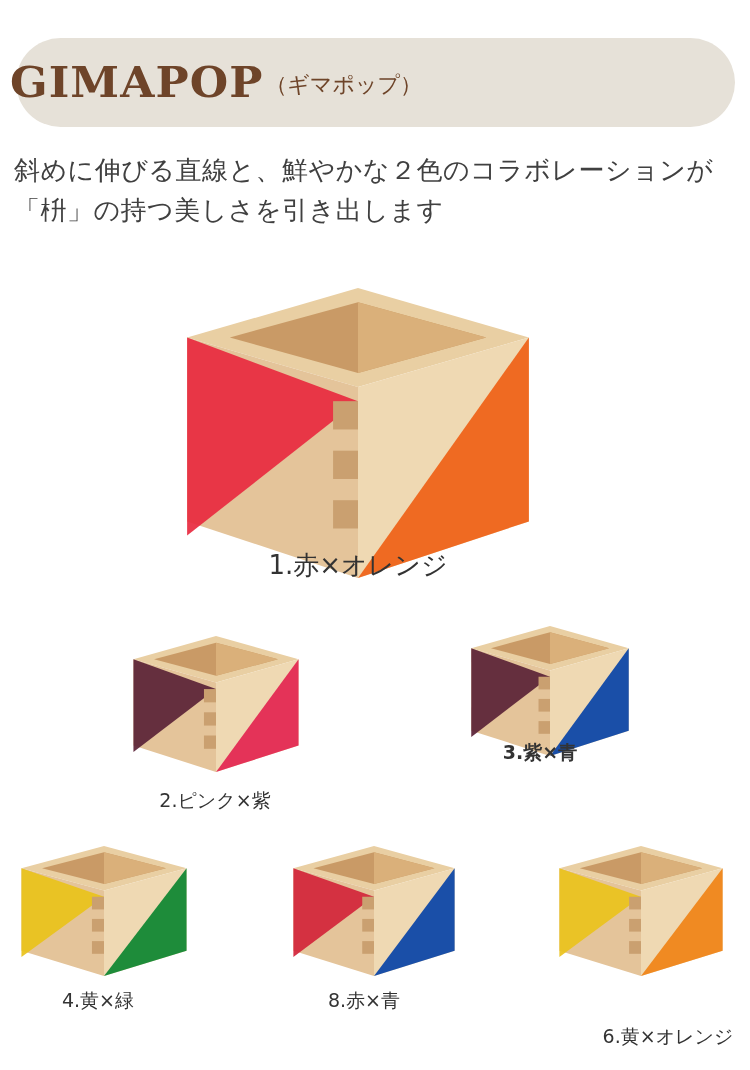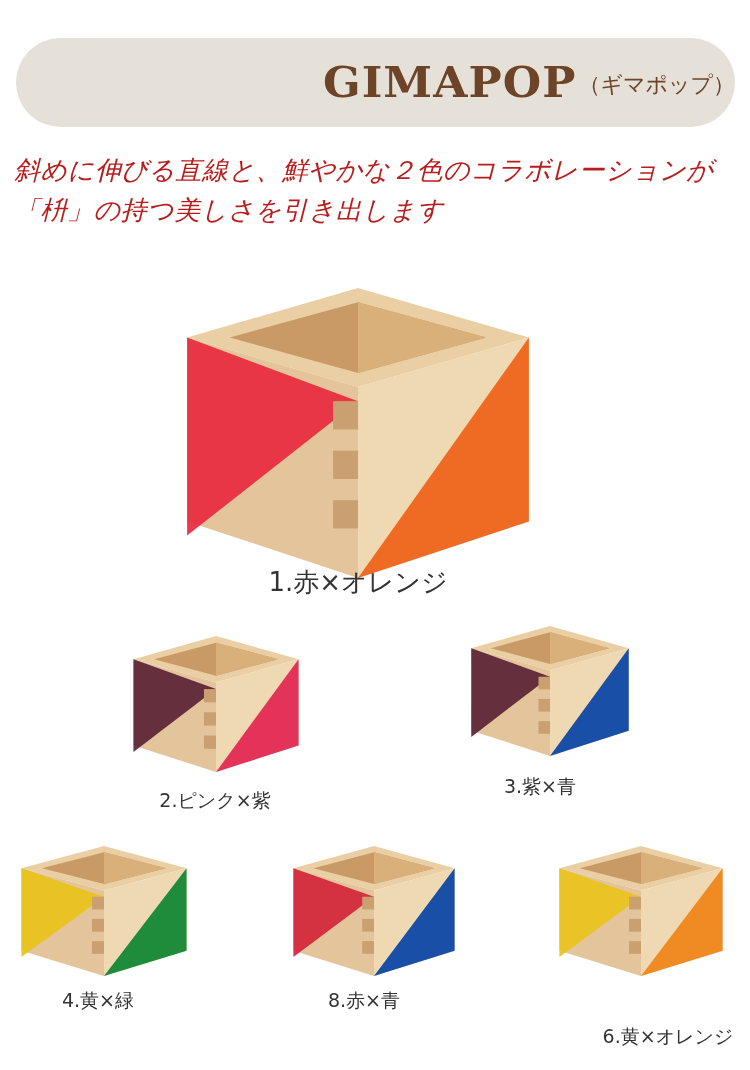--- a/index.html
+++ b/index.html
@@ -1,20 +1,20 @@
 <!DOCTYPE html>
 <html><head>
 <meta charset="utf-8">
 <style>
   html,body{margin:0;padding:0;background:#fff;}
   body{width:750px;height:1070px;position:relative;overflow:hidden;font-family:"DejaVu Sans",sans-serif;color:#3a3a3a;}
-  .banner{position:absolute;left:16px;top:38px;width:719px;height:89px;background:#e6e1d8;border-radius:45px;display:flex;align-items:center;justify-content:flex-end;}
+  .banner{position:absolute;left:16px;top:38px;width:719px;height:89px;background:#e6e1d8;border-radius:45px;display:flex;align-items:center;justify-content:flex-start;}
   .brand{font-family:"DejaVu Serif",serif;font-weight:bold;font-size:42px;color:#6e4429;letter-spacing:1px;transform:scaleX(1.05);}
   .brand-sub{font-size:22px;color:#6e4429;margin-left:8px;margin-top:4px;}
-  .intro{position:absolute;left:14px;top:150px;width:725px;font-size:26px;line-height:40px;color:#b91c1c;letter-spacing:0.5px;font-style:italic;}
+  .intro{position:absolute;left:14px;top:150px;width:725px;font-size:26px;line-height:40px;color:#404040;letter-spacing:0.5px;}
   .item{position:absolute;}
   .item svg{display:block;}
   .cap{position:absolute;font-size:19px;color:#333;white-space:nowrap;text-align:center;}
 </style>
 </head>
 <body>
 
 <div class="banner">
   <span class="brand">GIMAPOP</span>
   <span class="brand-sub">（ギマポップ）</span>
@@ -32,21 +32,21 @@
    <polygon points="50,28 98,14 98,66 50,82" fill="#efd9b3"></polygon>
    <polygon points="2,14 50,32 2,70" fill="#e8293f" opacity="0.92"></polygon>
    <polygon points="98,14 98,66 50,82" fill="#ef6a22"></polygon>
    <g fill="#caa070">
           <rect x="43" y="32" width="7" height="8"></rect>
           <rect x="43" y="46" width="7" height="8"></rect>
           <rect x="43" y="60" width="7" height="8"></rect>
         </g>
   </svg>
     </div>
-    <div class="cap" style="left: 248px; width: 220px; top: 565px; font-size: 26px;">1.赤×オレンジ</div>
+    <div class="cap" style="left: 248px; width: 220px; top: 548px; font-size: 26px;">1.赤×オレンジ</div>
     <div class="item" style="left: 130px; top: 636px;">
       <svg width="172" height="136" viewBox="0 0 100 82" preserveAspectRatio="none">
    <polygon points="2,14 50,0 98,14 50,28" fill="#e9cfa3"></polygon>
    <polygon points="14,14 50,4 86,14 50,24" fill="#c99a66"></polygon>
    <polygon points="50,4 86,14 50,24" fill="#dab07a"></polygon>
    <polygon points="2,14 50,28 50,82 2,66" fill="#e4c49a"></polygon>
    <polygon points="50,28 98,14 98,66 50,82" fill="#efd9b3"></polygon>
    <polygon points="2,14 50,32 2,70" fill="#5a2236" opacity="0.92"></polygon>
    <polygon points="98,14 98,66 50,82" fill="#e43358"></polygon>
    <g fill="#caa070">
@@ -66,21 +66,21 @@
    <polygon points="50,28 98,14 98,66 50,82" fill="#efd9b3"></polygon>
    <polygon points="2,14 50,32 2,70" fill="#5a2236" opacity="0.92"></polygon>
    <polygon points="98,14 98,66 50,82" fill="#1a4fa8"></polygon>
    <g fill="#caa070">
           <rect x="43" y="32" width="7" height="8"></rect>
           <rect x="43" y="46" width="7" height="8"></rect>
           <rect x="43" y="60" width="7" height="8"></rect>
         </g>
   </svg>
     </div>
-    <div class="cap" style="left: 430px; width: 220px; top: 774px;">3.紫×青</div>
+    <div class="cap" style="left: 430px; width: 220px; top: 740px; font-weight: bold;">3.紫×青</div>
     <div class="item" style="left: 18px; top: 846px;">
       <svg width="172" height="130" viewBox="0 0 100 82" preserveAspectRatio="none">
    <polygon points="2,14 50,0 98,14 50,28" fill="#e9cfa3"></polygon>
    <polygon points="14,14 50,4 86,14 50,24" fill="#c99a66"></polygon>
    <polygon points="50,4 86,14 50,24" fill="#dab07a"></polygon>
    <polygon points="2,14 50,28 50,82 2,66" fill="#e4c49a"></polygon>
    <polygon points="50,28 98,14 98,66 50,82" fill="#efd9b3"></polygon>
    <polygon points="2,14 50,32 2,70" fill="#e9c21a" opacity="0.92"></polygon>
    <polygon points="98,14 98,66 50,82" fill="#1e8c3a"></polygon>
    <g fill="#caa070">

